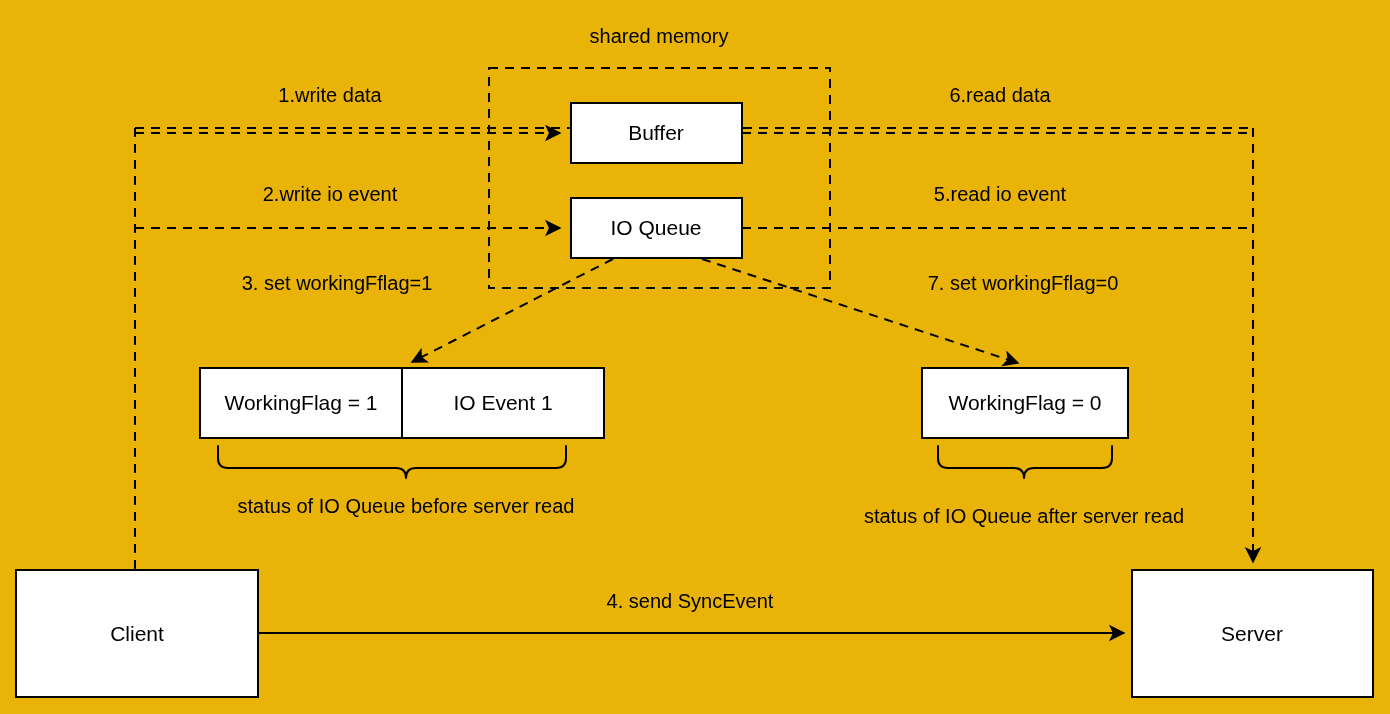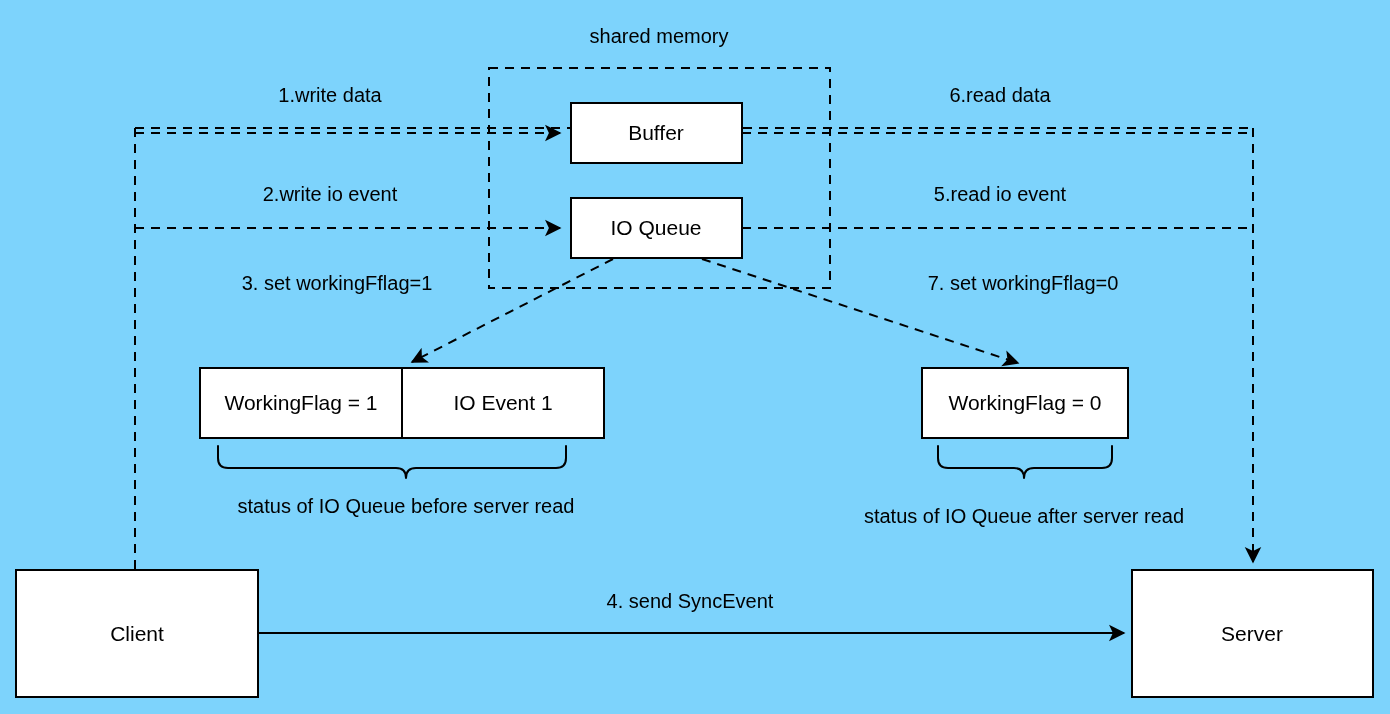--- a/index.html
+++ b/index.html
@@ -11,21 +11,21 @@
   body {
     font-family: "Liberation Sans", sans-serif;
     width: 1390px;
     height: 714px;
     overflow: hidden;
   }
   #diagram-root {
     position: relative;
     width: 1390px;
     height: 714px;
-    background: #7dd3fc;
+    background: #eab308;
   }
   svg#diagram {
     display: block;
     width: 1390px;
     height: 714px;
   }
   .node-box {
     fill: #ffffff;
     stroke: #000000;
     stroke-width: 2;

